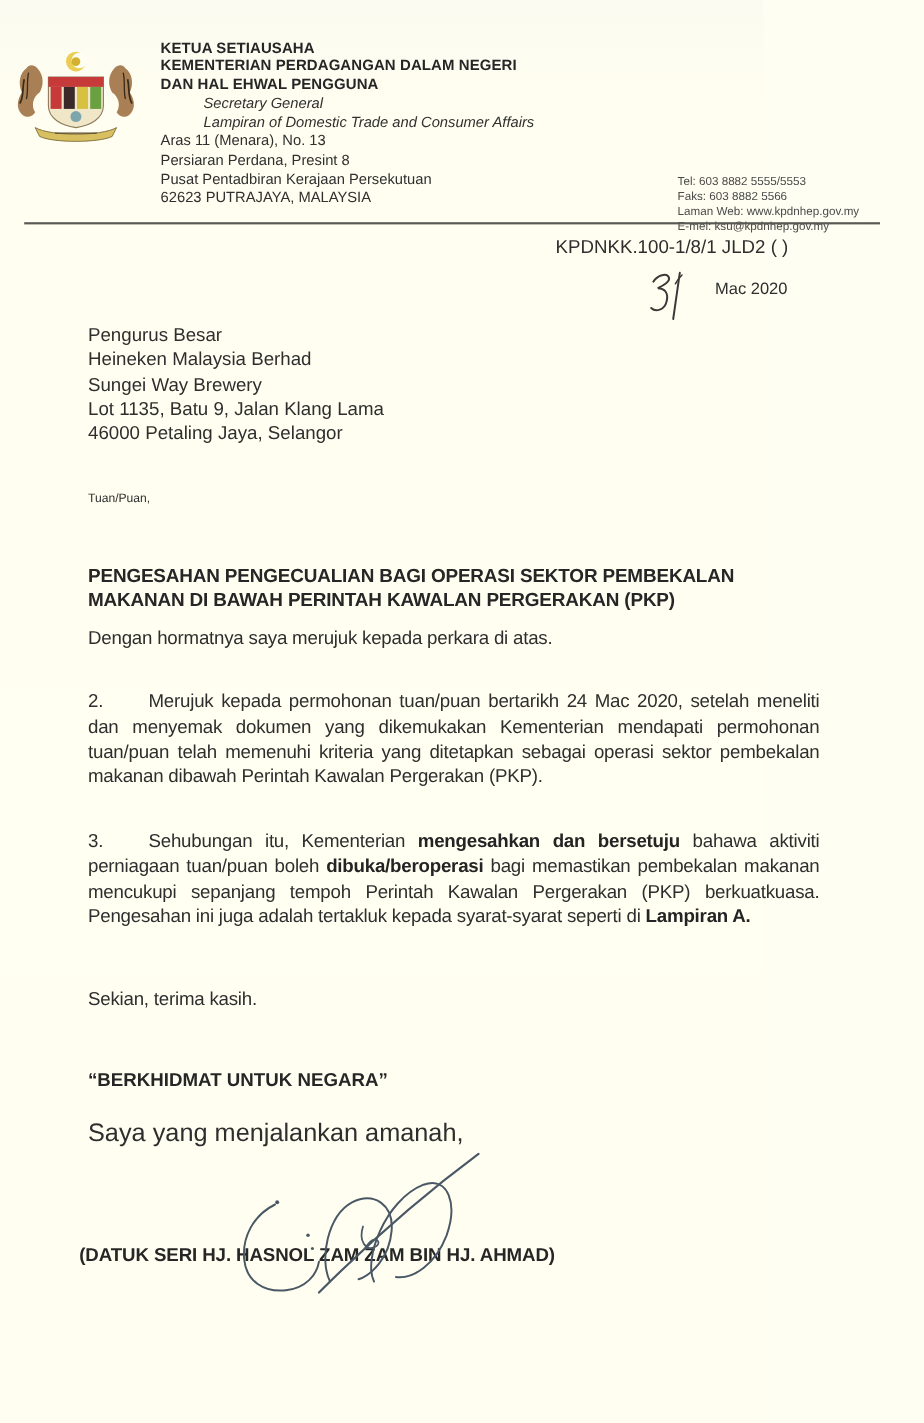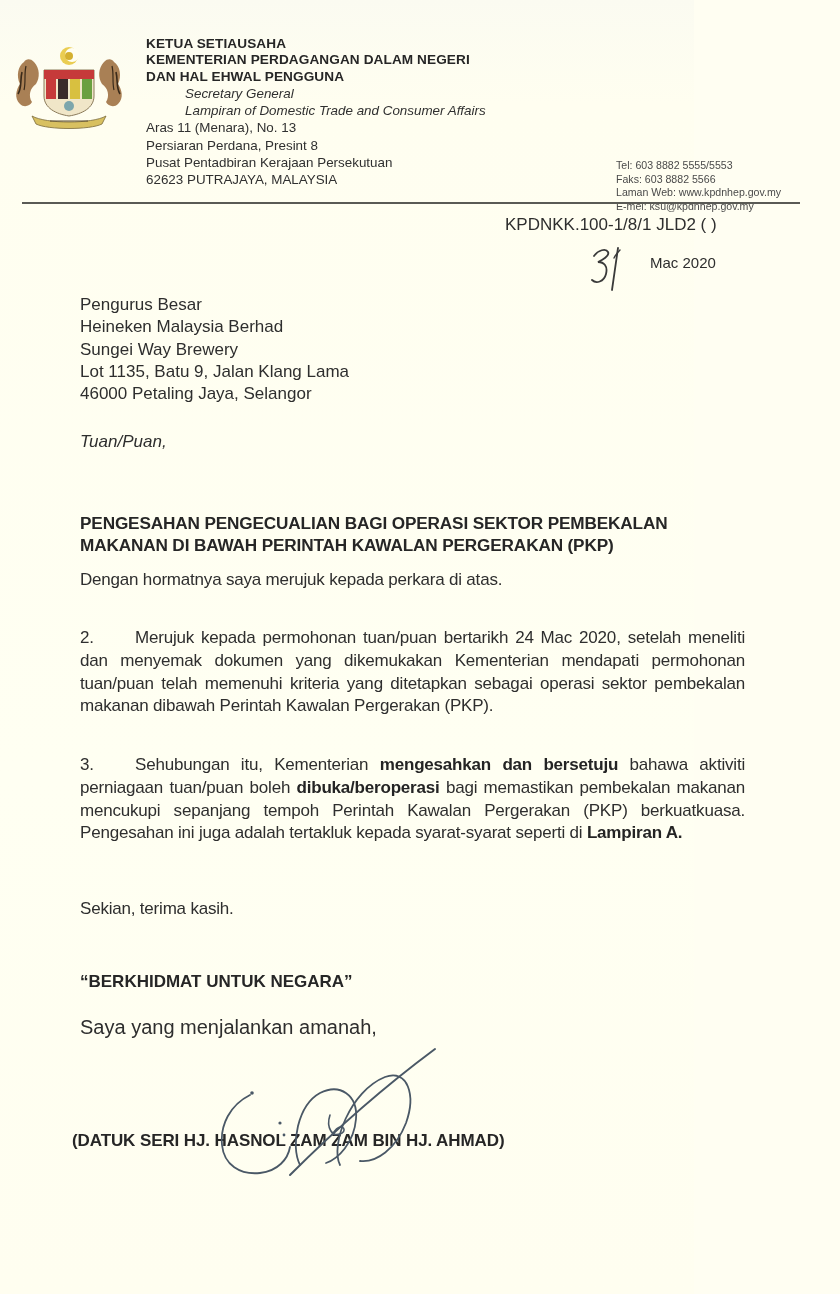--- a/index.html
+++ b/index.html
@@ -102,24 +102,23 @@
     }
     .recipient-line {
       font-size: 17px;
       line-height: 22.3px;
       color: #2e2e2e;
       white-space: nowrap;
     }
     .salutation {
       position: absolute;
       left: 80px;
-      top: 432px;
-      font-size: 17px;
-      color: #2e2e2e;
-      font-style: italic;
+      top: 447px;
+      font-size: 11px;
+      color: #2e2e2e;
     }
     .subject {
       position: absolute;
       left: 80px;
       top: 513px;
       width: 680px;
       font-weight: bold;
       font-size: 17.2px;
       line-height: 21.5px;
       color: #262626;
@@ -154,21 +153,21 @@
       top: 972px;
       font-weight: bold;
       font-size: 17px;
       color: #262626;
       white-space: nowrap;
     }
     .trust {
       position: absolute;
       left: 80px;
       top: 1016px;
-      font-size: 20px;
+      font-size: 23px;
       color: #2e2e2e;
       white-space: nowrap;
     }
     .signature {
       position: absolute;
       left: 180px;
       top: 1035px;
       width: 300px;
       height: 160px;
       pointer-events: none;

